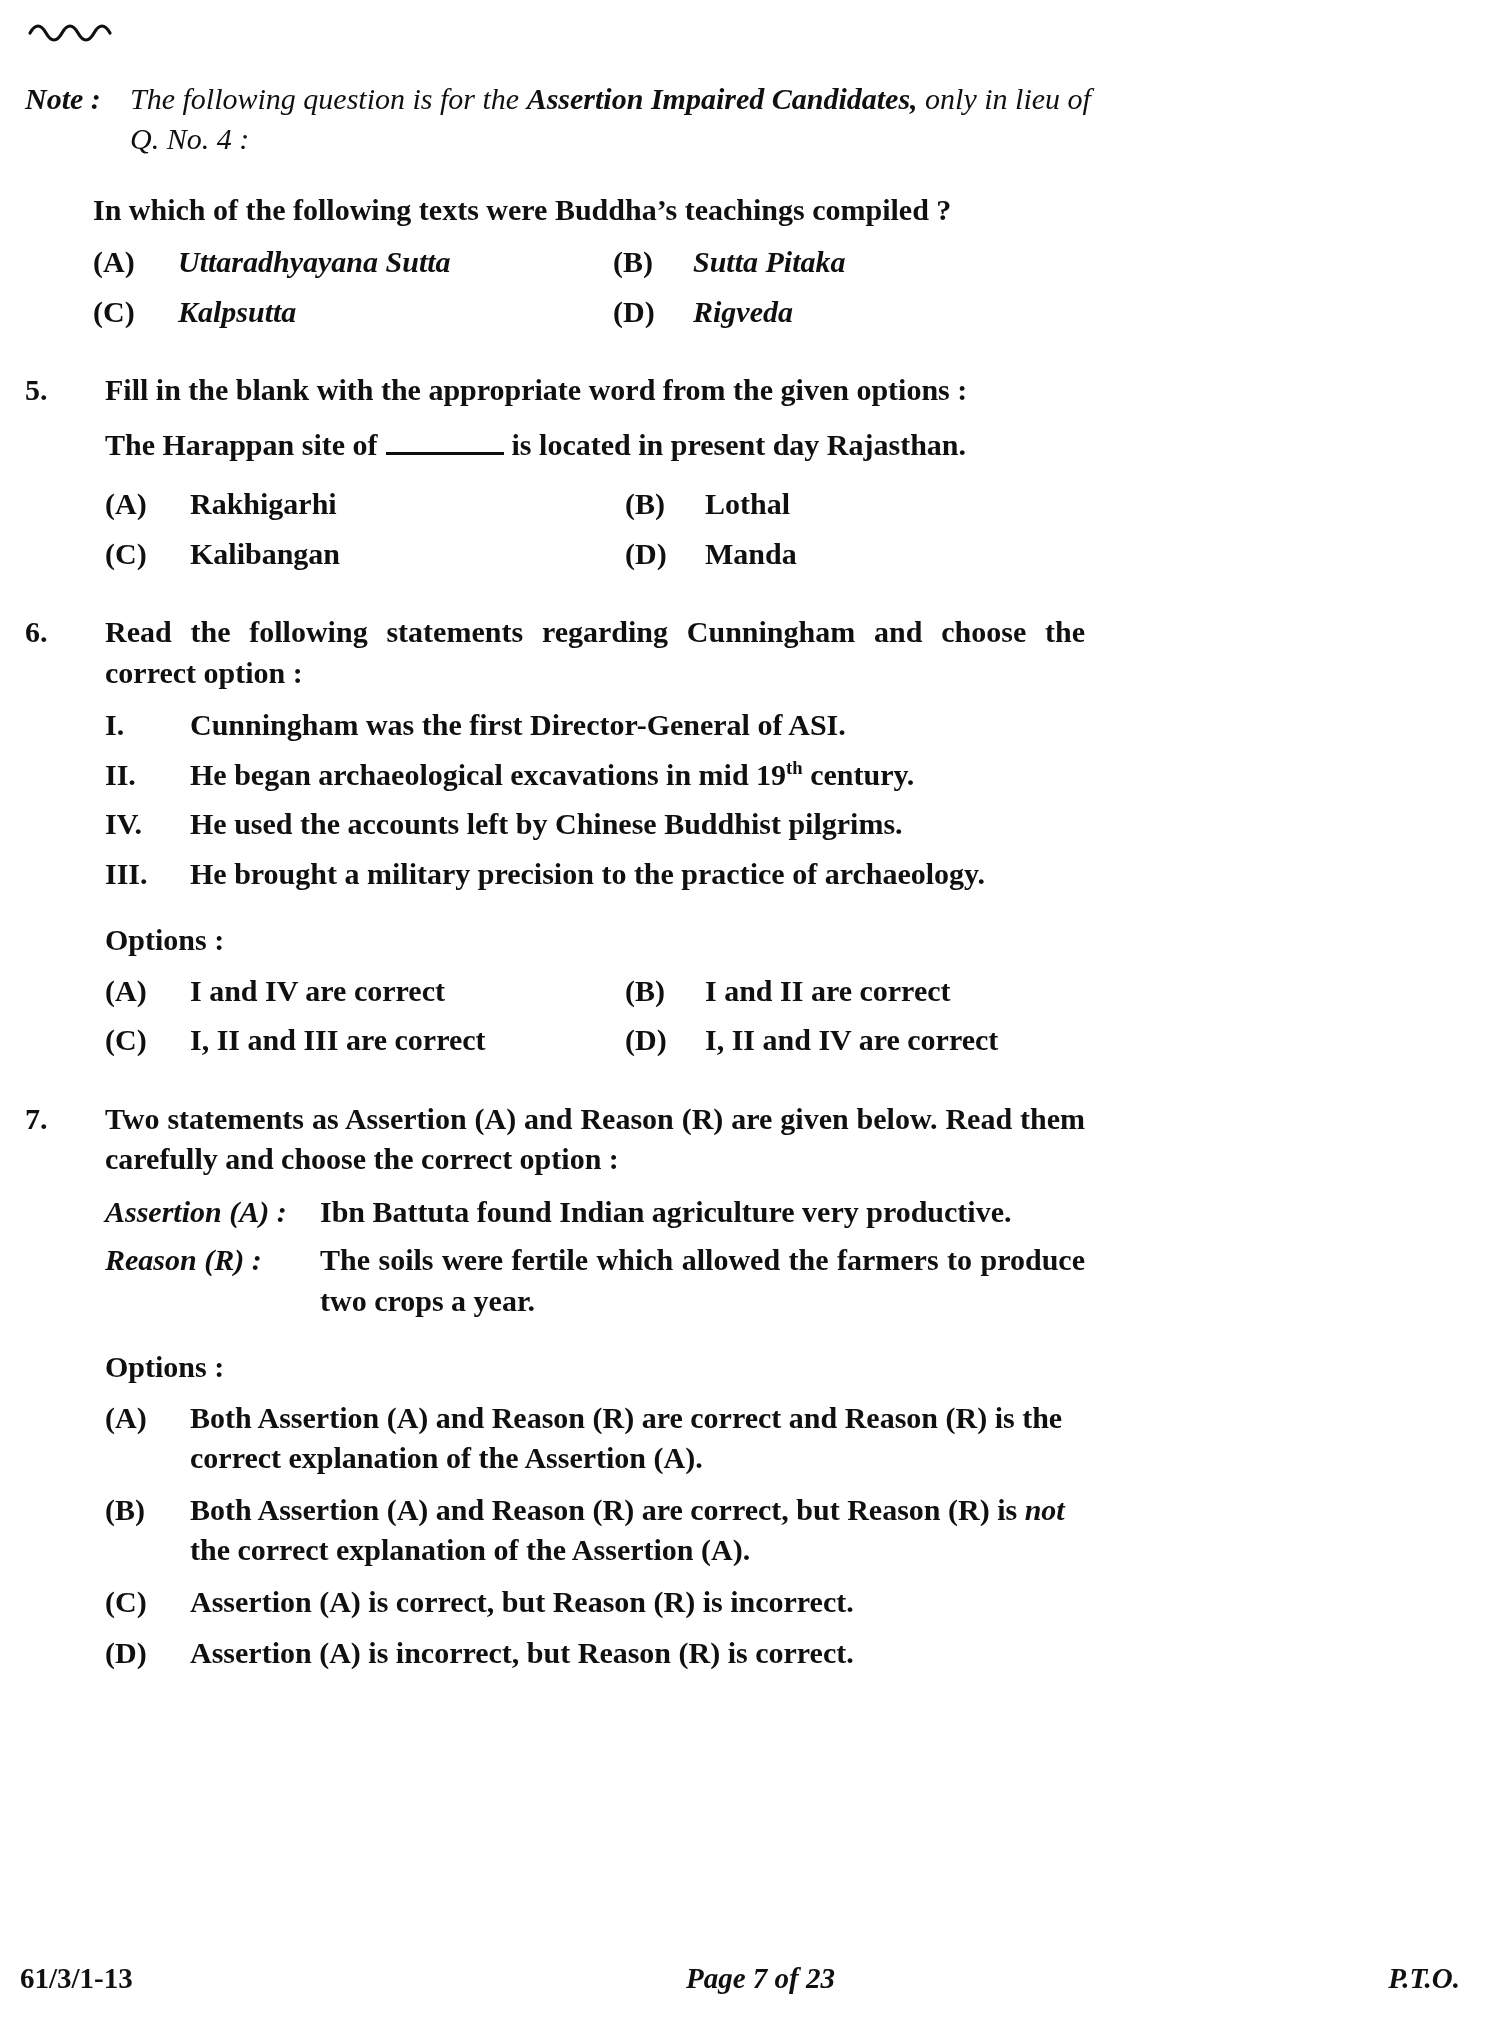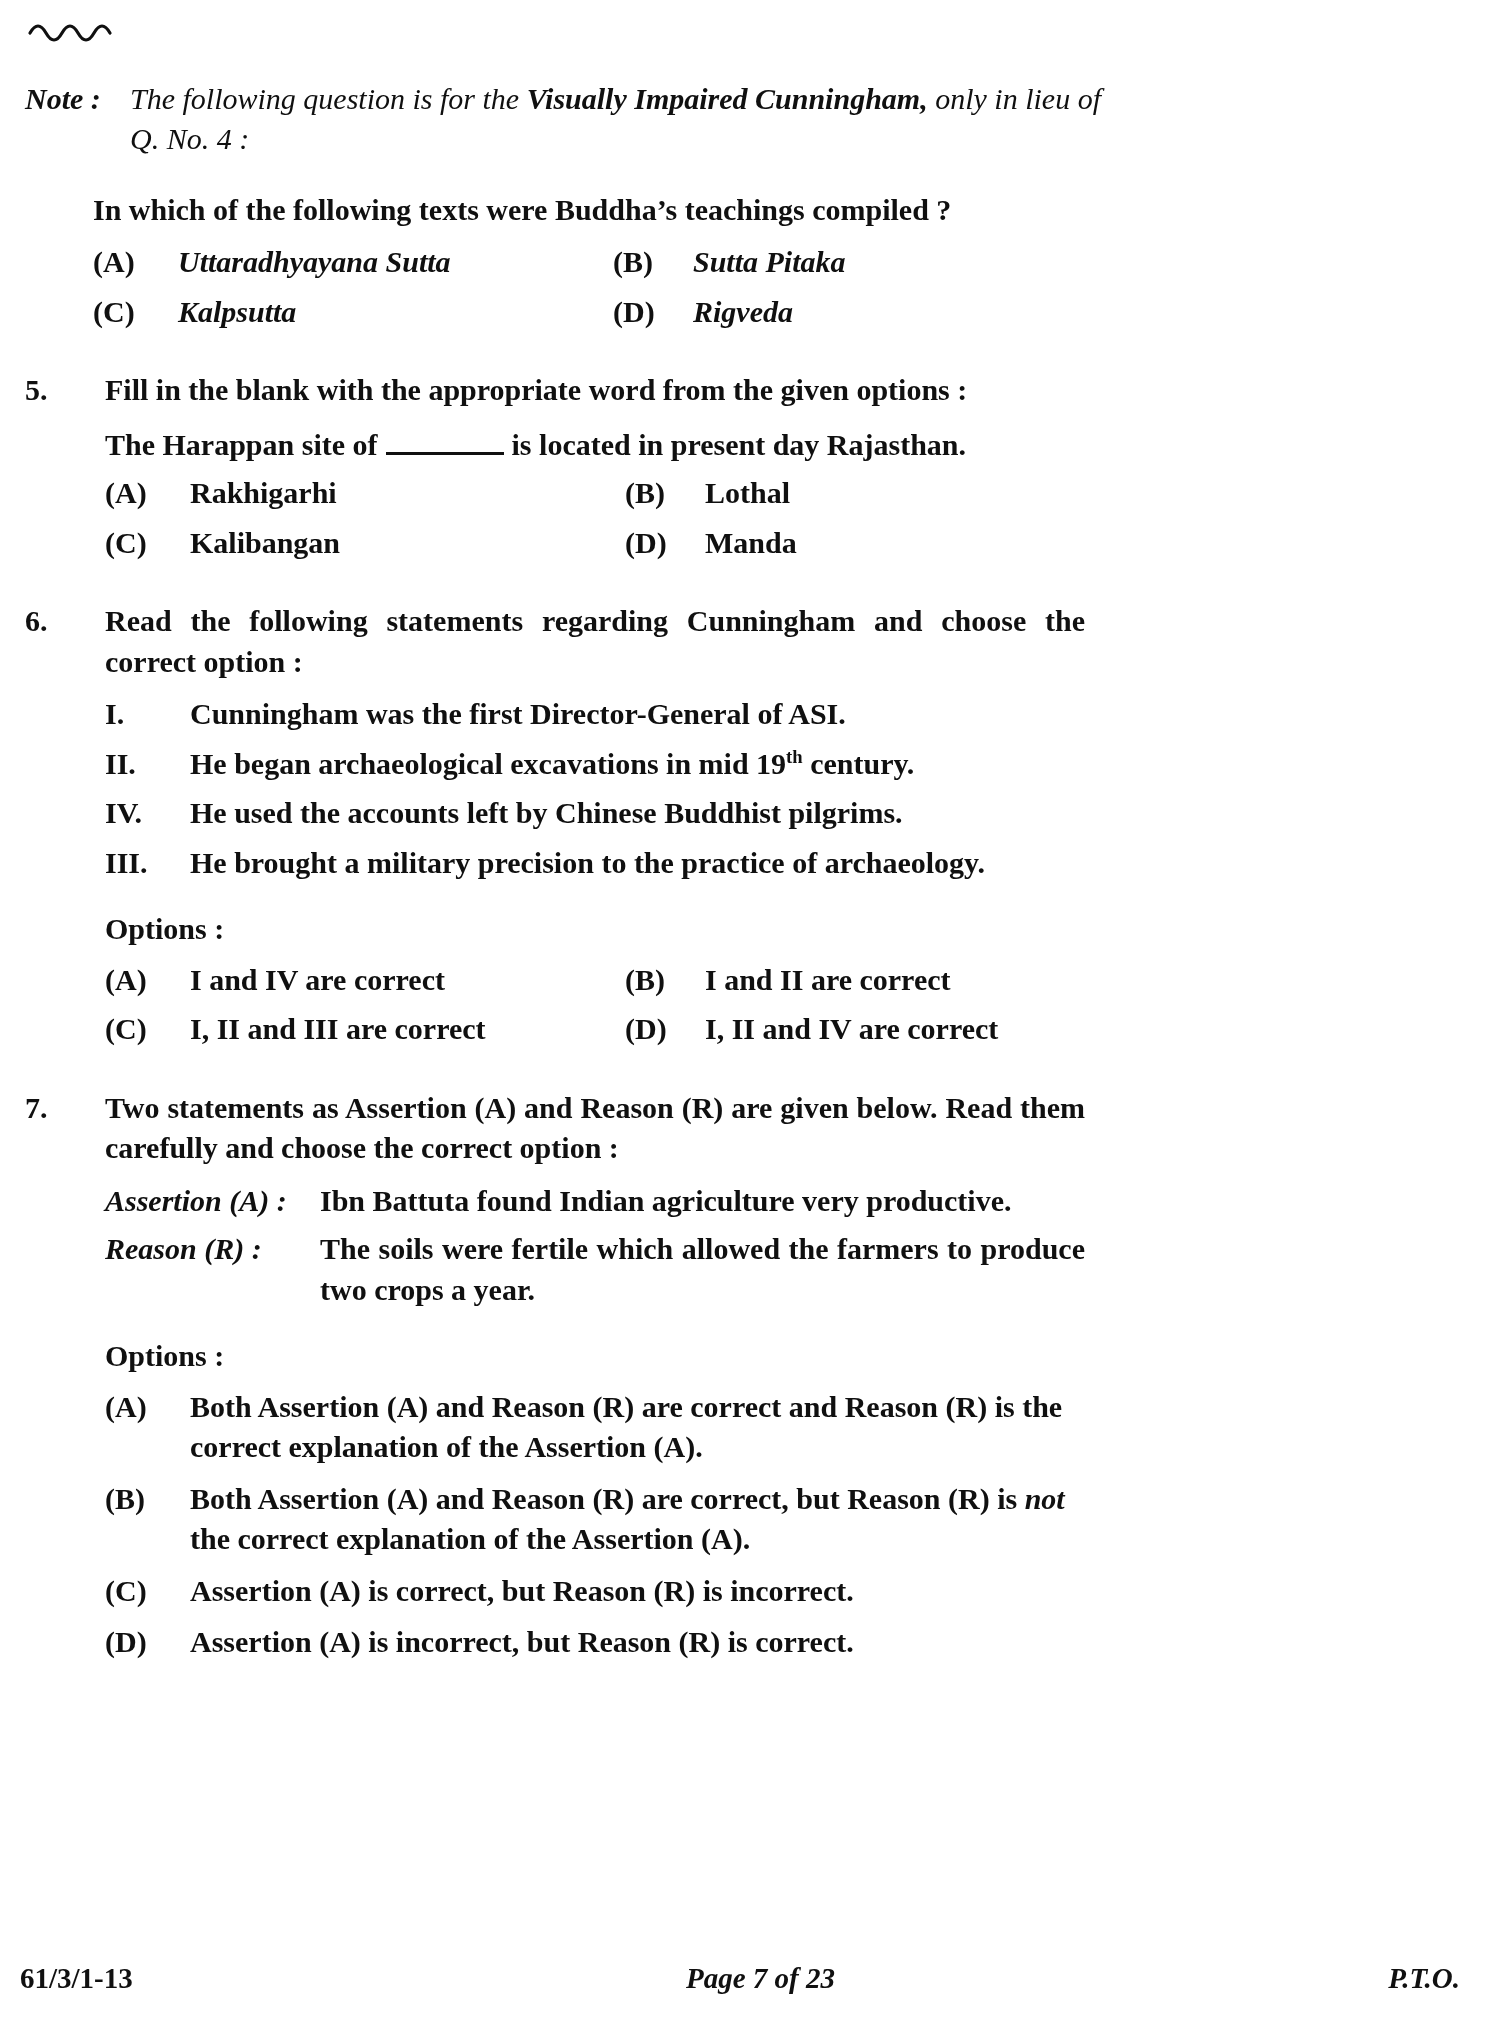--- a/index.html
+++ b/index.html
@@ -32,21 +32,21 @@
   .indent { margin-left:68px; width:980px; }
 
   .stem { margin-bottom:12px; }
   .stem.justify { text-align:justify; }
 
   
   .opt-grid { display:grid; grid-template-columns:85px 435px 80px 1fr; row-gap:9px; margin-top:6px; }
   .opt-grid .italic { font-style:italic; }
 
   
-  .fill-line { margin:14px 0 8px 0; }
+  .fill-line { margin:14px 0 19px 0; }
   .blank { display:inline-block; width:118px; border-bottom:3px solid #101010; height:22px; margin:0 8px; }
 
   
   .stmt { display:flex; margin-bottom:9px; }
   .stmt-num { width:85px; flex-shrink:0; }
   .stmt-text { flex:1; }
   sup { font-size:0.62em; vertical-align:super; line-height:0; }
 
   .options-label { margin-top:26px; margin-bottom:10px; }
 
@@ -79,21 +79,21 @@
 <div class="page">
 
   
   <svg class="squiggle" width="100" height="26" viewBox="0 0 100 26">
     <path d="M3 15 q 8 -14 16 0 t 16 0 t 16 0 t 16 0 t 16 0" fill="none" stroke="#101010" stroke-width="3.2" stroke-linecap="round"></path>
   </svg>
 
   
   <div class="note-row">
     <div class="note-label">Note :</div>
-    <div class="note-body"><span>The following question is for the </span><span class="hl">Visually Impaired Cunningham,</span><span> only in lieu of Q. No. 4 :</span></div>
+    <div class="note-body"><span>The following question is for the </span><span class="hl">Assertion Impaired Candidates,</span><span> only in lieu of Q. No. 4 :</span></div>
   </div>
 
   
   <div class="indent section-gap-sm">
     <div class="stem">In which of the following texts were Buddha’s teachings compiled ?</div>
     <div class="opt-grid">
       <div>(A)</div>
       <div class="italic">Uttaradhyayana Sutta</div>
       <div>(B)</div>
       <div class="italic">Sutta Pitaka</div>

